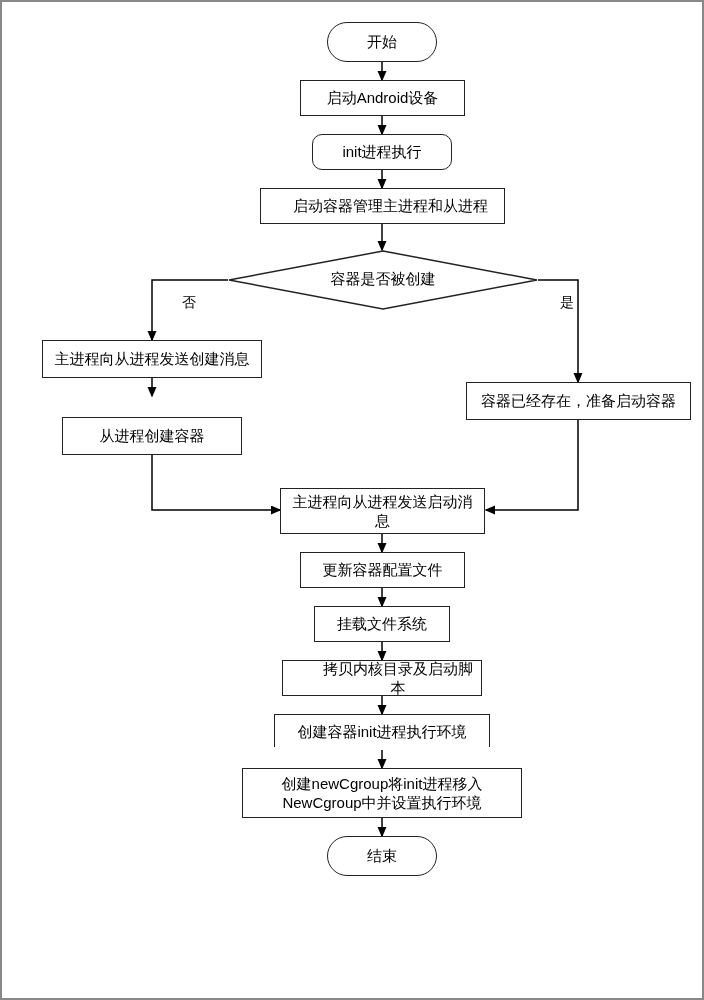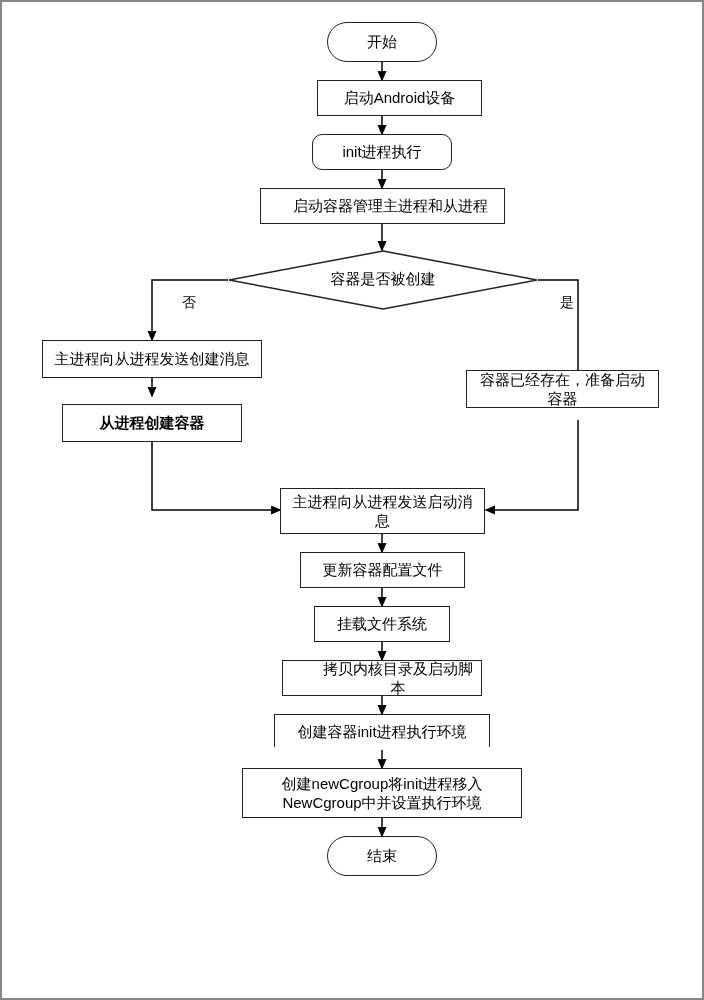--- a/index.html
+++ b/index.html
@@ -91,21 +91,21 @@
   <line x1="380" y1="748" x2="380" y2="766" stroke="#000" stroke-width="1.5" marker-end="url(#arrow)"></line>
   <line x1="380" y1="802" x2="380" y2="820" stroke="#000" stroke-width="1.5" marker-end="url(#arrow)"></line>
   <line x1="380" y1="868" x2="380" y2="886" stroke="#000" stroke-width="1.5" marker-end="url(#arrow)"></line>
   <line x1="380" y1="924" x2="380" y2="942" stroke="#000" stroke-width="1.5" marker-end="url(#arrow)"></line>
 </svg>
 
 <div class="node terminator" style="left:325px; top:20px;">
   <span>开始</span>
 </div>
 
-<div class="node process" style="left:315px; top:78px; width:165px; height:36px;">
+<div class="node process" style="left:298px; top:78px; width:165px; height:36px;">
   <span>启动Android设备</span>
 </div>
 
 <div class="node process" style="left:310px; top:132px; width:140px; height:36px;border-radius:10px;">
   <span>init进程执行</span>
 </div>
 
 <div class="node process" style="left:258px; top:186px; width:245px; height:36px;padding-left:24px;">
   <span>启动容器管理主进程和从进程</span>
 </div>
@@ -116,25 +116,25 @@
   </svg>
   <span class="decision-label">容器是否被创建</span>
 </div>
 
 <div class="edge-label" style="left:180px; top:292px;">否</div>
 <div class="edge-label" style="left:558px; top:292px;">是</div>
 
 <div class="node process" style="left:40px; top:338px; width:220px; height:38px;">
   <span>主进程向从进程发送创建消息</span>
 </div>
-<div class="node process" style="left:60px; top:402px; width:180px; height:38px;font-weight:bold;">
+<div class="node process" style="left:60px; top:415px; width:180px; height:38px;">
   <span>从进程创建容器</span>
 </div>
 
-<div class="node process" style="left:464px; top:368px; width:193px; height:38px;">
+<div class="node process" style="left:464px; top:380px; width:225px; height:38px;">
   <span>容器已经存在，准备启动容器</span>
 </div>
 
 <div class="node process" style="left:278px; top:486px; width:205px; height:46px;">
   <span>主进程向从进程发送启动消息</span>
 </div>
 
 <div class="node process" style="left:298px; top:550px; width:165px; height:36px;">
   <span>更新容器配置文件</span>
 </div>

